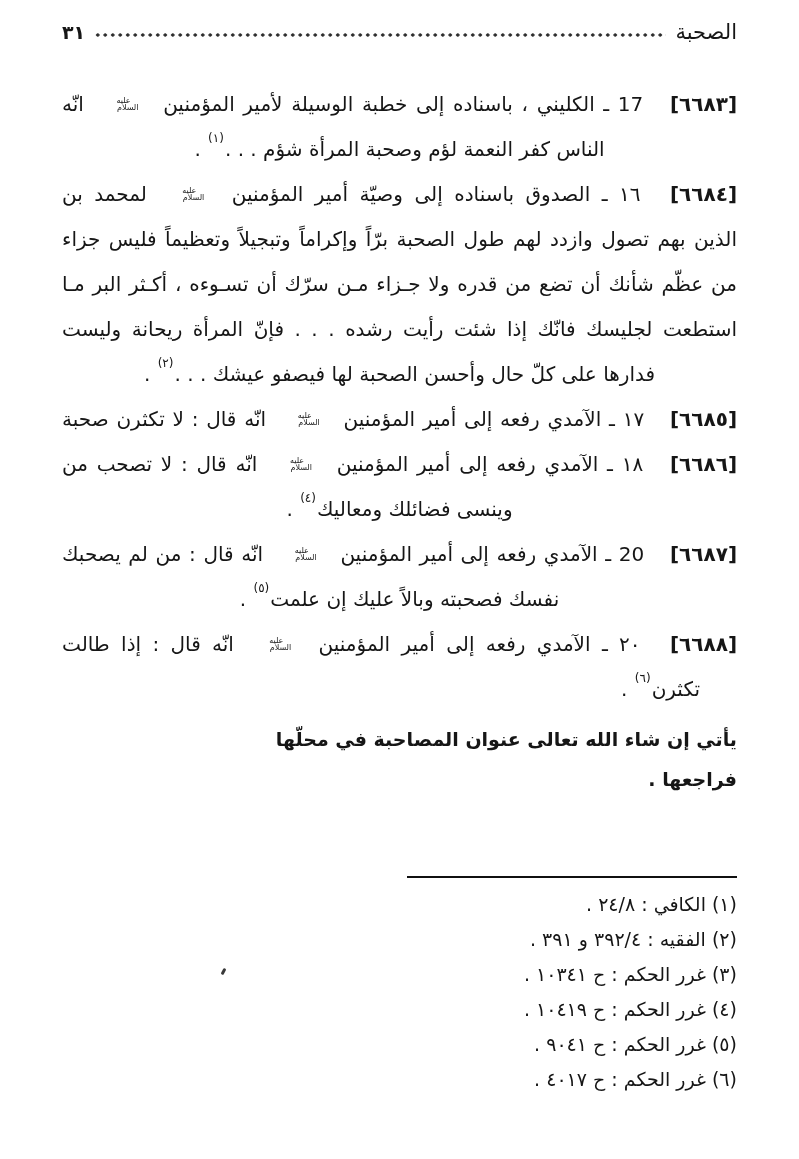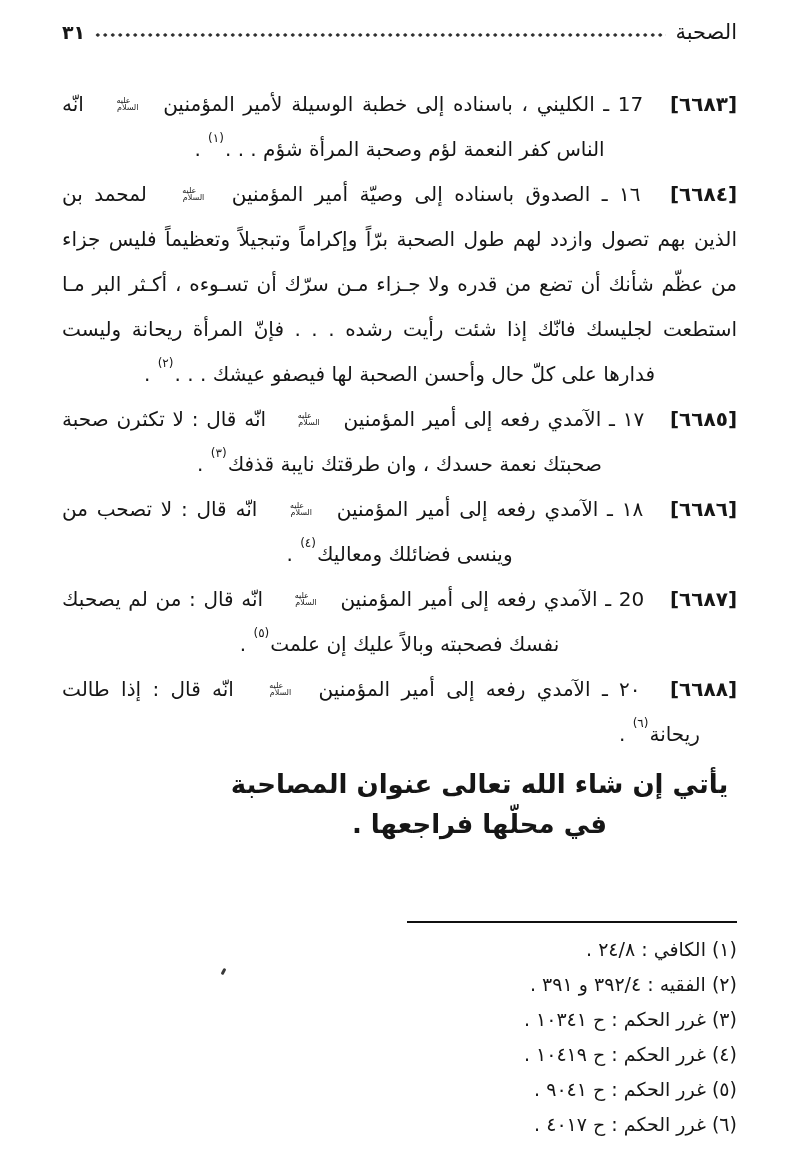--- a/index.html
+++ b/index.html
@@ -26,21 +26,21 @@
   .rl{text-align:right;padding-left:0;padding-right:37px;box-sizing:border-box;}
   .ref{font-weight:bold;margin-left:18px;letter-spacing:1px;}
   .hon{
     display:inline-block;width:30px;font-size:8px;line-height:7px;
     text-align:center;vertical-align:middle;color:#222;white-space:normal;
     margin:0 16px;transform:translateY(-2px);
   }
   sup.fn{font-size:12px;line-height:0;position:relative;top:-0.55em;margin:0 1px;}
   
   .note{
-    margin-top:7px;text-align:center;font-weight:bold;font-size:26px;
+    margin-top:7px;font-weight:bold;font-size:19px;
     line-height:40px;padding-left:160px;
   }
   
   .fnsep{width:330px;border:none;border-top:2px solid #101010;margin:77px 0 0 auto;}
   .footnotes{margin-top:9px;font-size:19px;}
   .footnotes .fn-line{line-height:35px;}
   .speck{
     position:absolute;left:222px;top:968px;width:3px;height:7px;
     background:#3a3a3a;border-radius:2px;transform:rotate(28deg);
   }
@@ -85,23 +85,20 @@
       </div>
     </div>
 
     <div>
       <div class="line jl">
         <span class="ref">[٦٦٨٥]</span>
         <span>١٧ ـ الآمدي رفعه إلى أمير المؤمنين</span>
         <span class="hon">عليه السلام</span>
         <span>انّه قال : لا تكثرن صحبة اللئيم فان</span>
       </div>
-      <div class="line cl">
-        <span>صحبتك نعمة حسدك ، وان طرقتك نايبة قذفك</span><sup class="fn">(٣)</sup><span> .</span>
-      </div>
     </div>
 
     <div>
       <div class="line jl">
         <span class="ref">[٦٦٨٦]</span>
         <span>١٨ ـ الآمدي رفعه إلى أمير المؤمنين</span>
         <span class="hon">عليه السلام</span>
         <span>انّه قال : لا تصحب من يحفظ مساويك</span>
       </div>
       <div class="line cl">
@@ -122,21 +119,21 @@
     </div>
 
     <div>
       <div class="line jl">
         <span class="ref">[٦٦٨٨]</span>
         <span>٢٠ ـ الآمدي رفعه إلى أمير المؤمنين</span>
         <span class="hon">عليه السلام</span>
         <span>انّه قال : إذا طالت الصحبة تأكدت</span>
       </div>
       <div class="line rl">
-        <span>ريحانة</span><sup class="fn">(٦)</sup><span> .</span>
+        <span>تكثرن</span><sup class="fn">(٦)</sup><span> .</span>
       </div>
     </div>
 
     <div class="note">يأتي إن شاء الله تعالى عنوان المصاحبة في محلّها فراجعها .</div>
 
   </div>
 
   <hr class="fnsep">
 
   <div class="footnotes">

